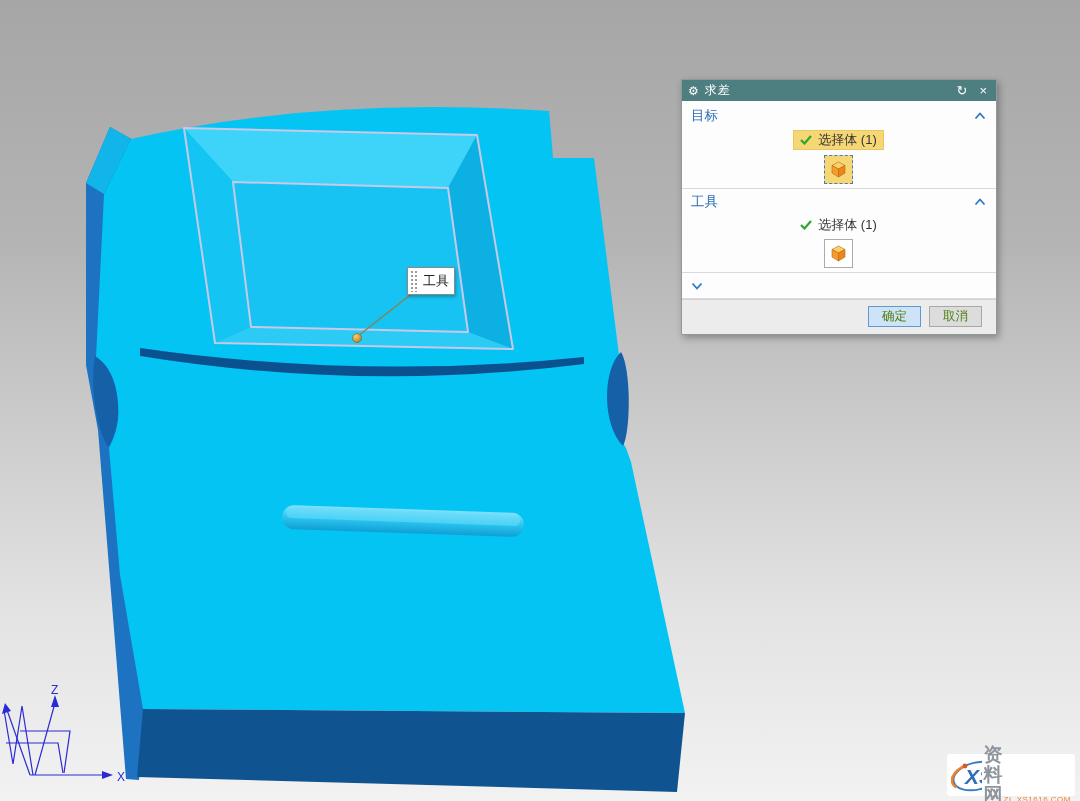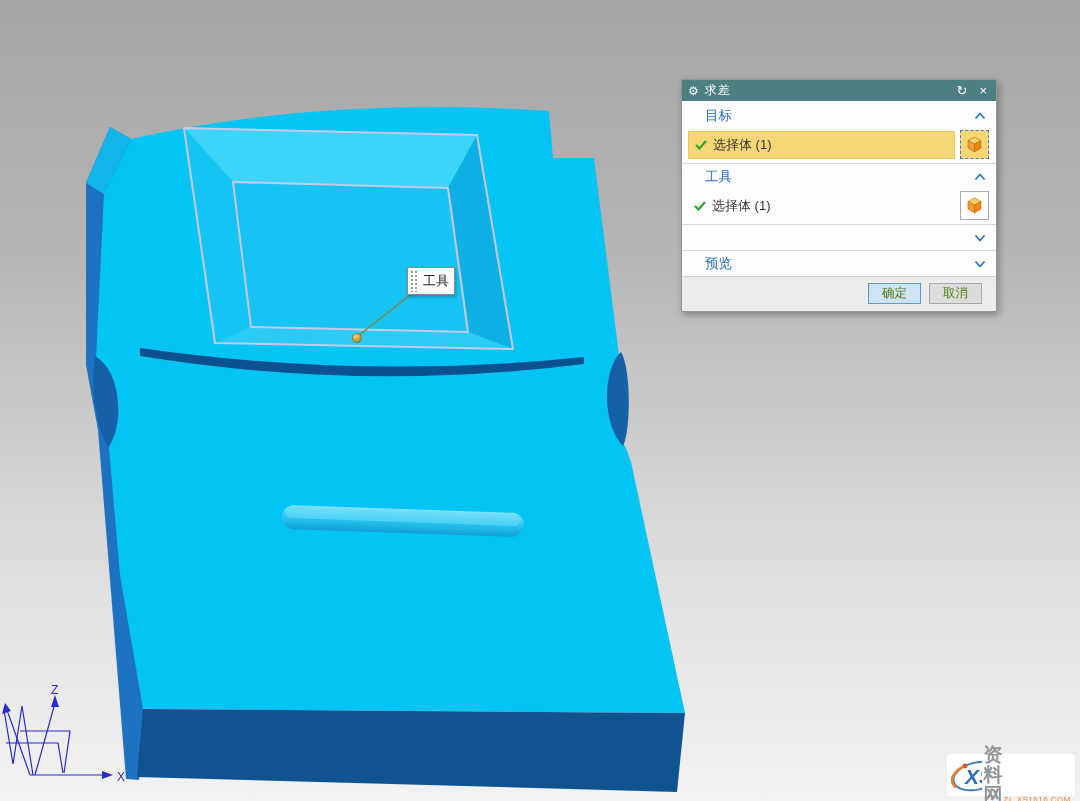--- a/index.html
+++ b/index.html
@@ -37,25 +37,25 @@
   }
   .title-bar {
     height:21px; background:#4e7f80; color:#fff;
     display:flex; align-items:center; padding:0 6px; gap:6px;
   }
   .title-bar .gear { font-size:12px; line-height:1; }
   .title-bar .title { flex:1; font-size:12px; letter-spacing:1px; }
   .title-bar .tb-btn { font-size:13px; line-height:1; cursor:default; padding:0 3px; }
   .dlg-body { background:#fdfdfd; padding-top:2px; }
   .sec-header {
-    height:25px; display:flex; align-items:center; padding:0 10px 0 23px;justify-content:flex-end;
+    height:25px; display:flex; align-items:center; padding:0 10px 0 9px;
   }
   .sec-header .sec-label { flex:1; color:#2a6cb8; font-size:13.5px; }
   .divider { height:1px; background:#d9d9d9; margin:0; }
-  .sel-row-wrap { display:flex; align-items:center; padding:2px 7px 4px 6px; gap:5px; }
+  .sel-row-wrap { display:flex; align-items:center; padding:2px 7px 4px 6px; gap:5px;flex-direction:column; }
   .sel-row {
     flex:1; height:28px; display:flex; align-items:center; gap:6px; padding:0 6px;
   }
   .sel-row.highlight { background:#f5d776; border:1px solid #e9c95f; }
   .sel-row .sel-label { color:#333; font-size:13px; }
   .cube-btn {
     width:29px; height:29px; display:flex; align-items:center; justify-content:center;
     background:#fff; border:1px solid #ababab; flex:0 0 auto;
   }
   .cube-btn.active { background:#f5d776; border:1px dashed #4a78c8; }
@@ -206,26 +206,20 @@
     </div>
     <div class="divider"></div>
 
     <div class="sec-header">
       <svg width="12" height="8">
         <polyline points="1.5,1.5 6,6.5 10.5,1.5" stroke="#2a78c8" stroke-width="1.8" fill="none"></polyline>
       </svg>
     </div>
     <div class="divider"></div>
 
-    <div class="sec-header">
-      <span class="sec-label">预览</span>
-      <svg width="12" height="8">
-        <polyline points="1.5,1.5 6,6.5 10.5,1.5" stroke="#2a78c8" stroke-width="1.8" fill="none"></polyline>
-      </svg>
-    </div>
 
     <div class="footer">
       <button class="btn primary">确定</button>
       <button class="btn">取消</button>
     </div>
   </div>
 </div>
 
 <div class="watermark">
   <svg width="52" height="38">

